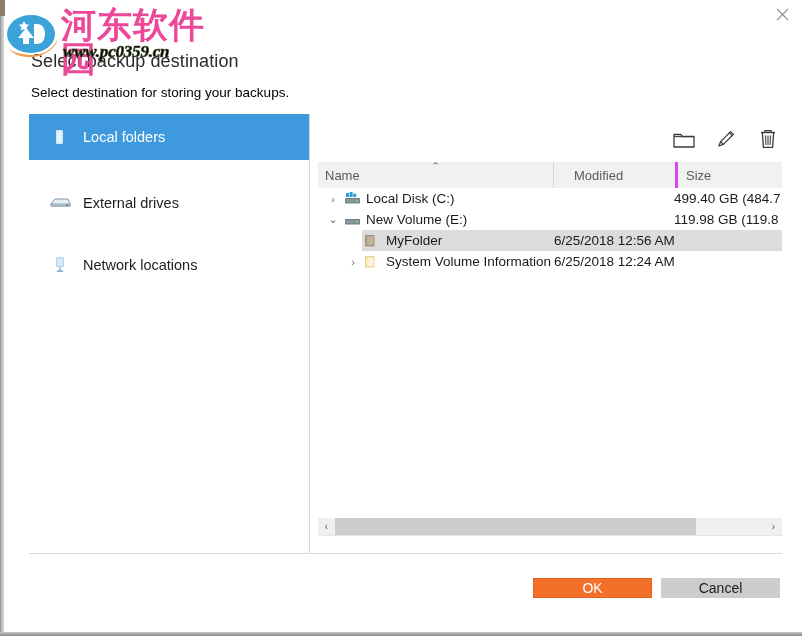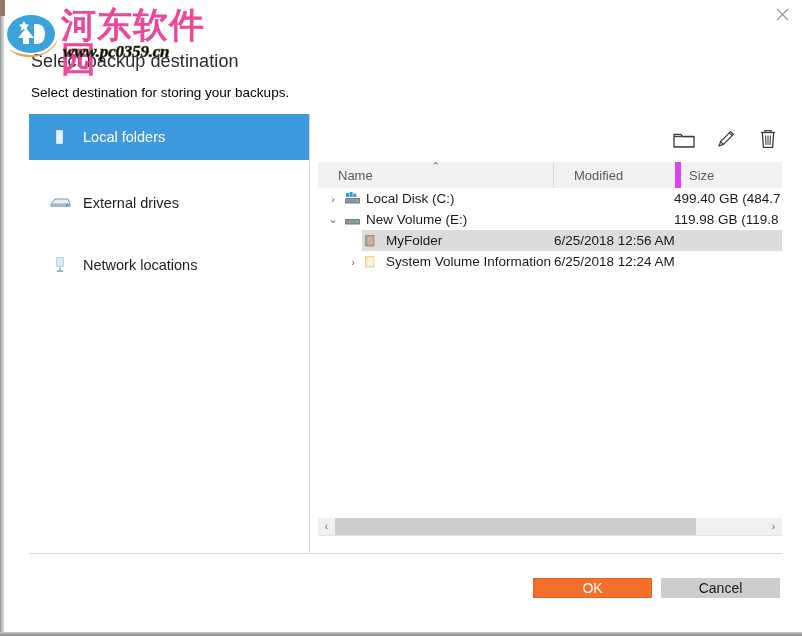--- a/index.html
+++ b/index.html
@@ -154,23 +154,23 @@
   }
   #col-header .col {
     position: absolute;
     top: 0; height: 26px;
     display: flex; align-items: center;
     font-size: 13px;
     color: #5a5a5a;
     box-sizing: border-box;
     cursor: default;
   }
-  #col-name { left: 0; width: 235px; padding-left: 20px; }
+  #col-name { left: 0; width: 235px; padding-left: 7px; }
   #col-modified { left: 235px; width: 122px; padding-left: 20px; border-left: 1px solid #d8d8d8; }
-  #col-size { left: 357px; width: 126px; padding-left: 8px; border-left: 6px solid #d946ef; }
+  #col-size { left: 357px; width: 126px; padding-left: 8px; border-left: 3px solid #d946ef; }
   #sort-caret {
     position: absolute;
     left: 113px; top: -1px;
     font-size: 11px;
     color: #7d7d7d;
     line-height: 10px;
   }
 
   
   #rows {

